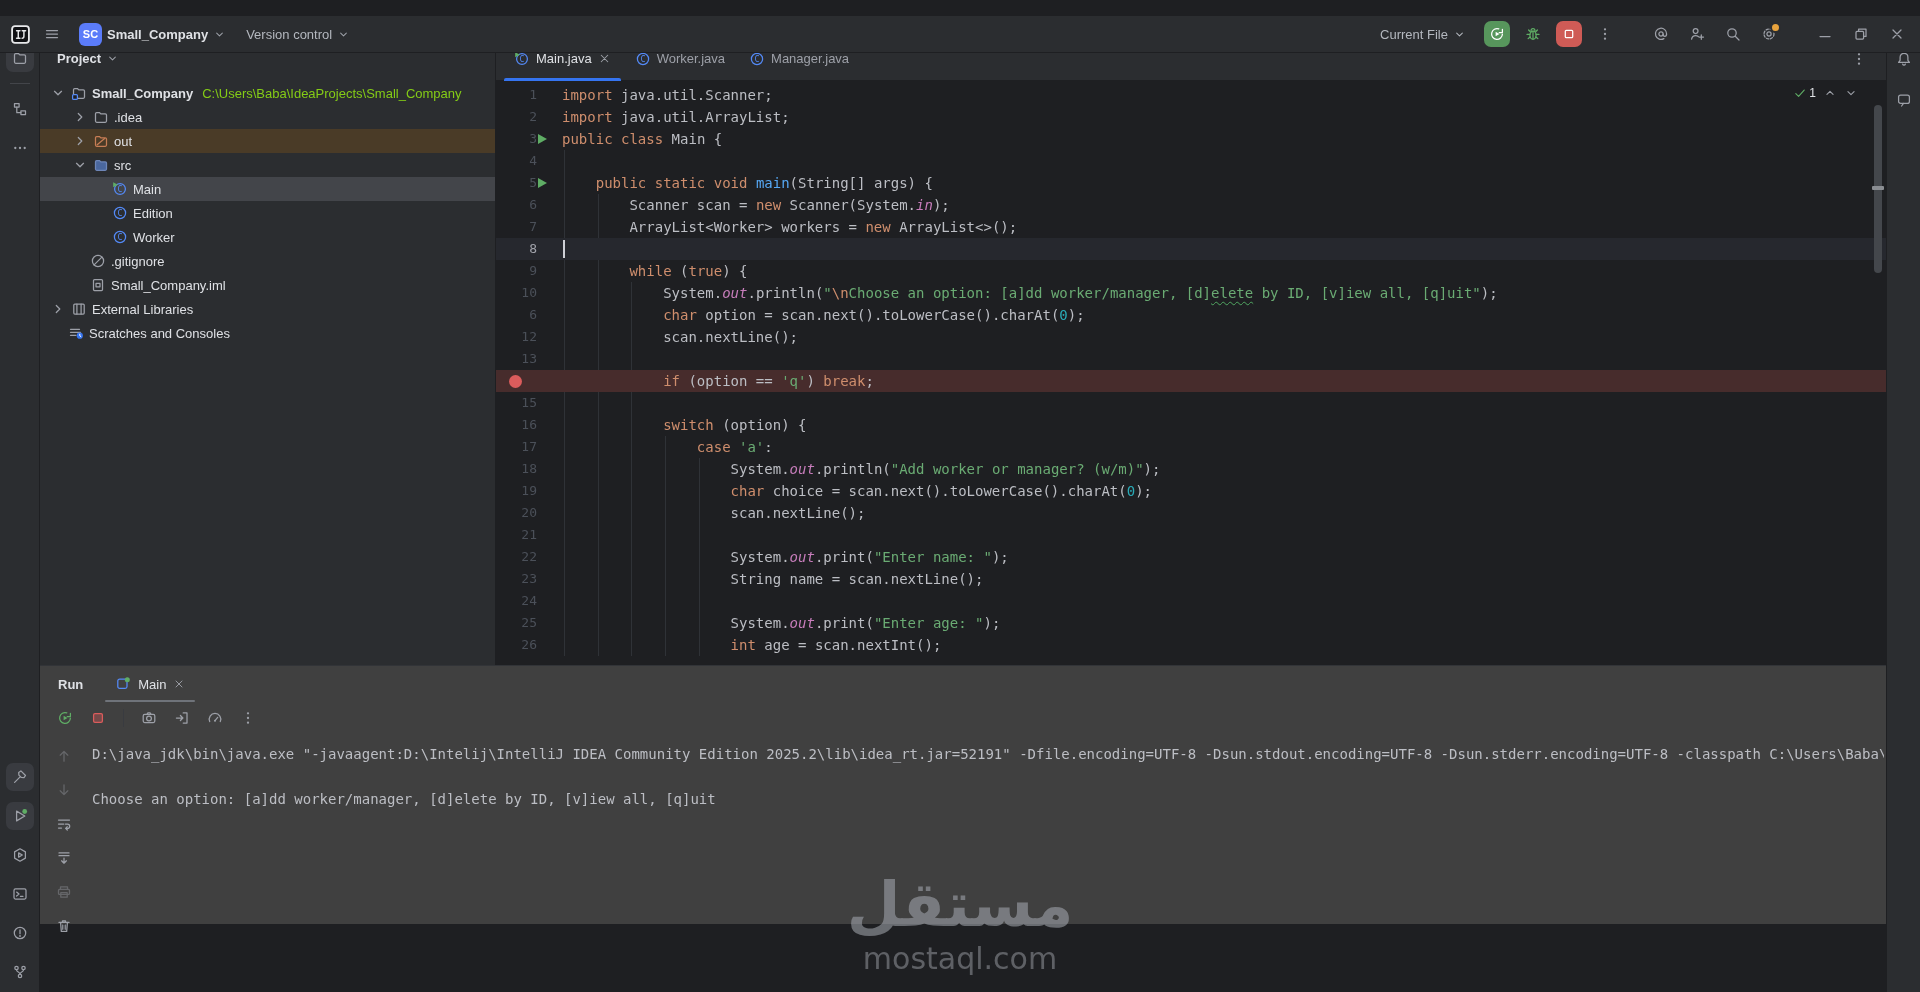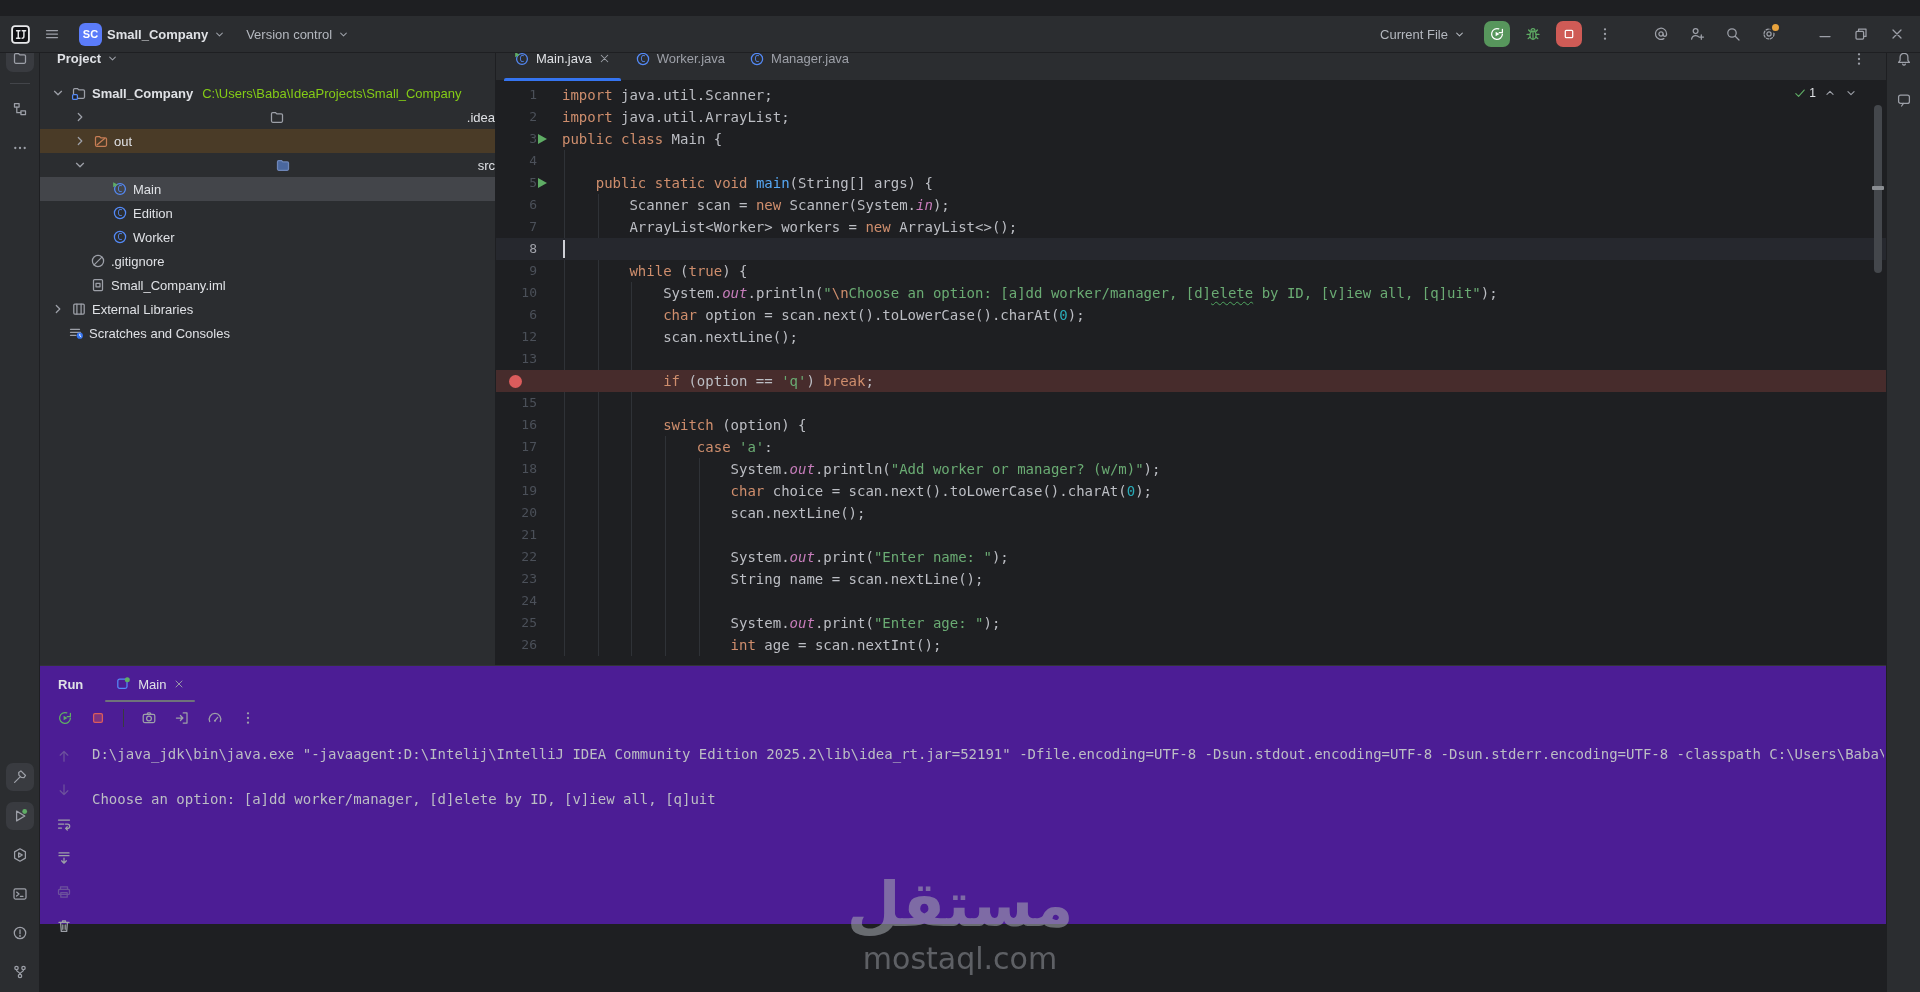--- a/index.html
+++ b/index.html
@@ -85,21 +85,21 @@
   .typo{color:#6AAB73;text-decoration:underline wavy #50A661 1px;text-underline-offset:3px}
   .caretbar{position:absolute;left:67px;top:2px;width:2px;height:18px;background:#CED0D6}
   .iguide{position:absolute;width:1px;background:#2F3237}
   .insp{position:absolute;top:5px;right:28px;display:flex;align-items:center;gap:7px;font-size:12px;color:#DFE1E5}
   .insp .ic svg{width:14px;height:14px}
   .insp .okic{color:#5FAD65}
   .esb-thumb{position:absolute;right:4px;top:24px;width:8px;height:168px;background:#44474C;border-radius:4px}
   .esb-mark{position:absolute;right:2px;top:105px;width:12px;height:4px;background:#8A8D92;border-radius:1px}
 
   
-  .run-panel{position:absolute;left:40px;top:665px;width:1846px;height:259px;background:#4c1d95;
+  .run-panel{position:absolute;left:40px;top:665px;width:1846px;height:259px;background:#404040;
     border-top:1px solid #323438;z-index:2}
   .rp-header{height:36px;display:flex;align-items:center;gap:26px;padding-left:18px}
   .rp-title{font-weight:bold;color:#DFE1E5}
   .runtab{height:36px;display:flex;align-items:center;gap:7px;position:relative;color:#DFE1E5;padding:0 6px}
   .runtab::after{content:"";position:absolute;left:-4px;right:-4px;bottom:0;height:2px;background:#6F737A;border-radius:1px}
   .runtab .closeic{color:#9DA0A8}
   .runtab .closeic svg{width:12px;height:12px}
   .rp-toolbar{height:32px;display:flex;align-items:center;gap:9px;padding-left:13px}
   .rp-toolbar .icbtn{width:24px;height:24px}
   .rp-body{position:relative;height:259px}
@@ -328,21 +328,21 @@
           </span>
           <span class="ic">
             <svg viewBox="0 0 16 16">
               <path d="M2.5 4.7c0-.7.5-1.2 1.2-1.2h2.7l1.4 1.4h4.5c.7 0 1.2.5 1.2 1.2v6c0 .7-.5 1.2-1.2 1.2H3.7c-.7 0-1.2-.5-1.2-1.2z"></path>
               <rect x="1.6" y="9.6" width="4.8" height="4.8" rx="1" fill="#1e1f22" stroke="#548AF7"></rect>
             </svg>
           </span>
           <span class="lbl bold">Small_Company</span>
           <span class="extra">C:\Users\Baba\IdeaProjects\Small_Company</span>
         </div>
-        <div class="trow" style="padding-left: 32px; justify-content: space-between;">
+        <div class="trow" style="padding-left: 32px;">
           <span class="ic chev">
             <svg viewBox="0 0 16 16">
               <path d="M6.3 4.5L9.8 8l-3.5 3.5"></path>
             </svg>
           </span>
           <span class="ic">
             <svg viewBox="0 0 16 16">
               <path d="M2.5 4.7c0-.7.5-1.2 1.2-1.2h2.7l1.4 1.4h4.5c.7 0 1.2.5 1.2 1.2v6c0 .7-.5 1.2-1.2 1.2H3.7c-.7 0-1.2-.5-1.2-1.2z"></path>
             </svg>
           </span>
@@ -355,21 +355,21 @@
             </svg>
           </span>
           <span class="ic">
             <svg viewBox="0 0 16 16">
               <path d="M2.5 4.7c0-.7.5-1.2 1.2-1.2h2.7l1.4 1.4h4.5c.7 0 1.2.5 1.2 1.2v6c0 .7-.5 1.2-1.2 1.2H3.7c-.7 0-1.2-.5-1.2-1.2z" stroke="#C77D55"></path>
               <path d="M4.2 11.8l7.4-6.2" stroke="#C77D55"></path>
             </svg>
           </span>
           <span class="lbl">out</span>
         </div>
-        <div class="trow" style="padding-left: 32px; justify-content: space-between;">
+        <div class="trow" style="padding-left: 32px;">
           <span class="ic chev">
             <svg viewBox="0 0 16 16">
               <path d="M4.5 6.3L8 9.8l3.5-3.5"></path>
             </svg>
           </span>
           <span class="ic">
             <svg viewBox="0 0 16 16">
               <path d="M2.5 4.7c0-.7.5-1.2 1.2-1.2h2.7l1.4 1.4h4.5c.7 0 1.2.5 1.2 1.2v6c0 .7-.5 1.2-1.2 1.2H3.7c-.7 0-1.2-.5-1.2-1.2z" fill="#4A679E" stroke="#6E86B8"></path>
             </svg>
           </span>

